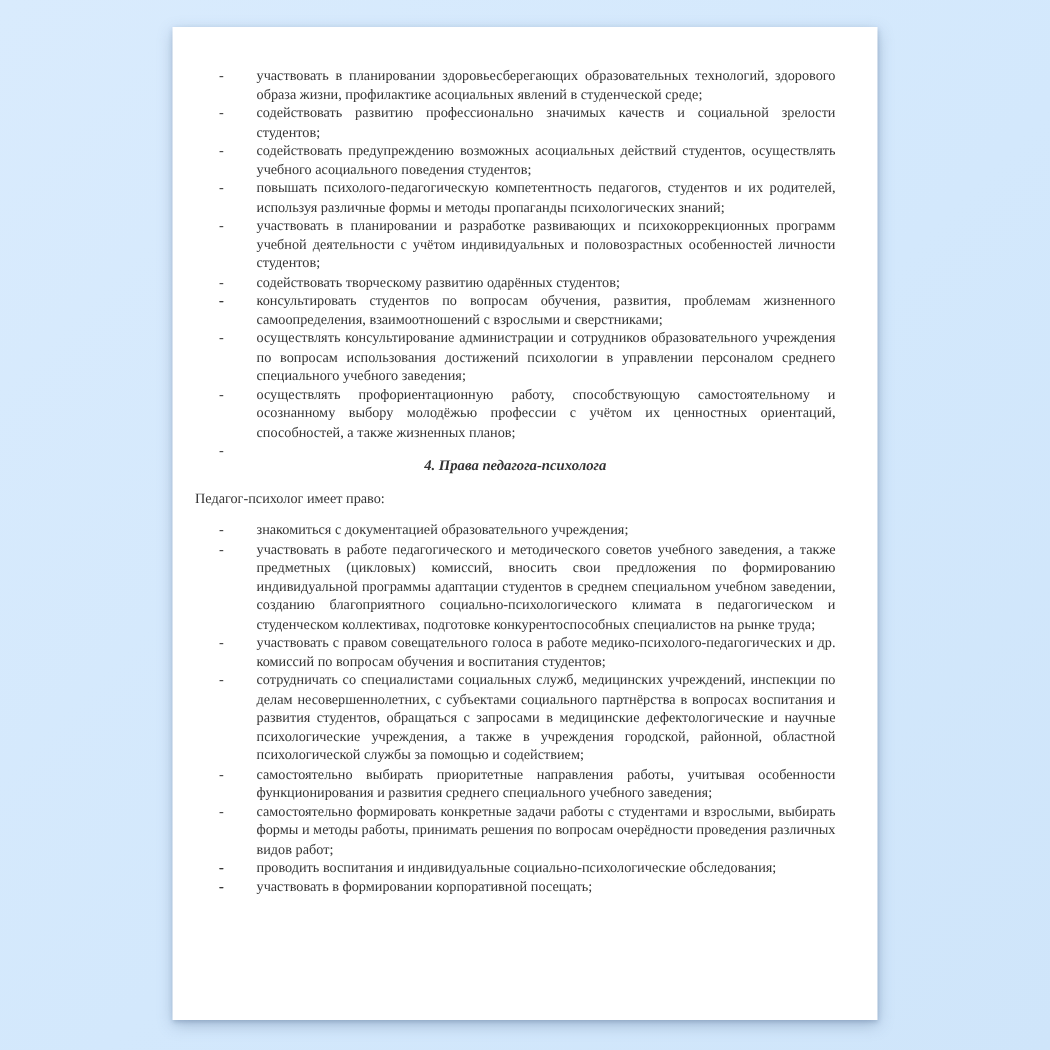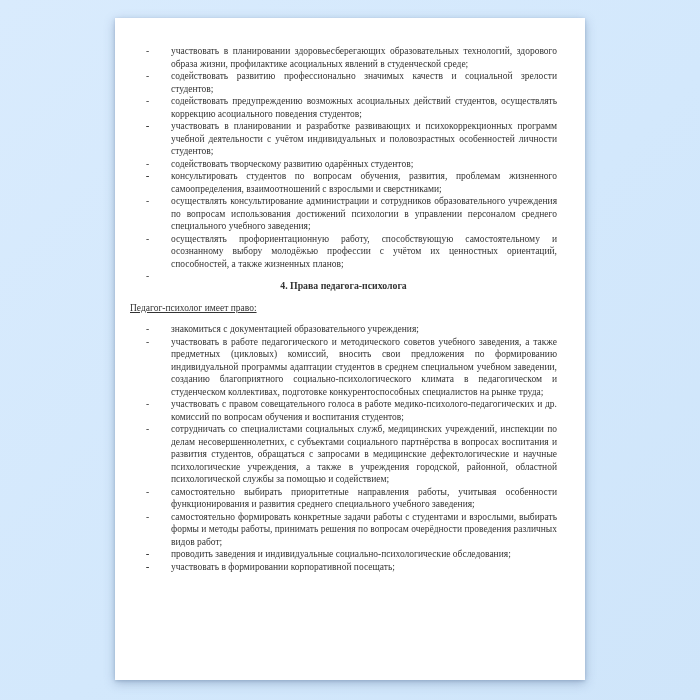--- a/index.html
+++ b/index.html
@@ -47,24 +47,24 @@
   .list-item .marker {
     position: absolute;
     left: 16px;
     top: 0;
   }
   .section-heading {
     margin: 10px 0 9px 0;
     font-size: 9.8px;
     font-weight: bold;
     text-align: center;
+    font-style: italic;
   }
   .section-intro {
     margin: 0 0 9px 0;
-    text-decoration: underline;
   }
 </style>
 </head>
 <body>
 
 <div class="sheet">
   <div class="content">
 
     <div class="list">
 
@@ -73,25 +73,26 @@
           <span class="text">участвовать в планировании здоровьесберегающих образовательных технологий, здорового образа жизни, профилактике асоциальных явлений в студенческой среде;</span>
         </div>
 
         <div class="list-item">
           <span class="marker">-</span>
           <span class="text">содействовать развитию профессионально значимых качеств и социальной зрелости студентов;</span>
         </div>
 
         <div class="list-item">
           <span class="marker">-</span>
-          <span class="text">содействовать предупреждению возможных асоциальных действий студентов, осуществлять коррекцию асоциального поведения студентов;</span>
+          <span class="text">содействовать предупреждению возможных асоциальных действий студентов, осуществлять учебного асоциального поведения студентов;</span>
         </div>
 
         <div class="list-item">
           <span class="marker">-</span>
+          <span class="text">повышать психолого-педагогическую компетентность педагогов, студентов и их родителей, используя различные формы и методы пропаганды психологических знаний;</span>
         </div>
 
         <div class="list-item">
           <span class="marker">-</span>
           <span class="text">участвовать в планировании и разработке развивающих и психокоррекционных программ учебной деятельности с учётом индивидуальных и половозрастных особенностей личности студентов;</span>
         </div>
 
         <div class="list-item">
           <span class="marker">-</span>
           <span class="text">содействовать творческому развитию одарённых студентов;</span>
@@ -156,21 +157,21 @@
           <span class="marker">-</span>
           <span class="text">самостоятельно формировать конкретные задачи работы с студентами и взрослыми, выбирать формы и методы работы, принимать решения по вопросам очерёдности проведения различных видов работ;</span>
         </div>
 
         <div class="list-item">
           <span class="marker">-</span>
         </div>
 
         <div class="list-item">
           <span class="marker">-</span>
-          <span class="text">проводить заведения и индивидуальные социально-психологические обследования;</span>
+          <span class="text">проводить воспитания и индивидуальные социально-психологические обследования;</span>
         </div>
 
         <div class="list-item">
           <span class="marker">-</span>
         </div>
 
         <div class="list-item">
           <span class="marker">-</span>
           <span class="text">участвовать в формировании корпоративной посещать;</span>
         </div>

